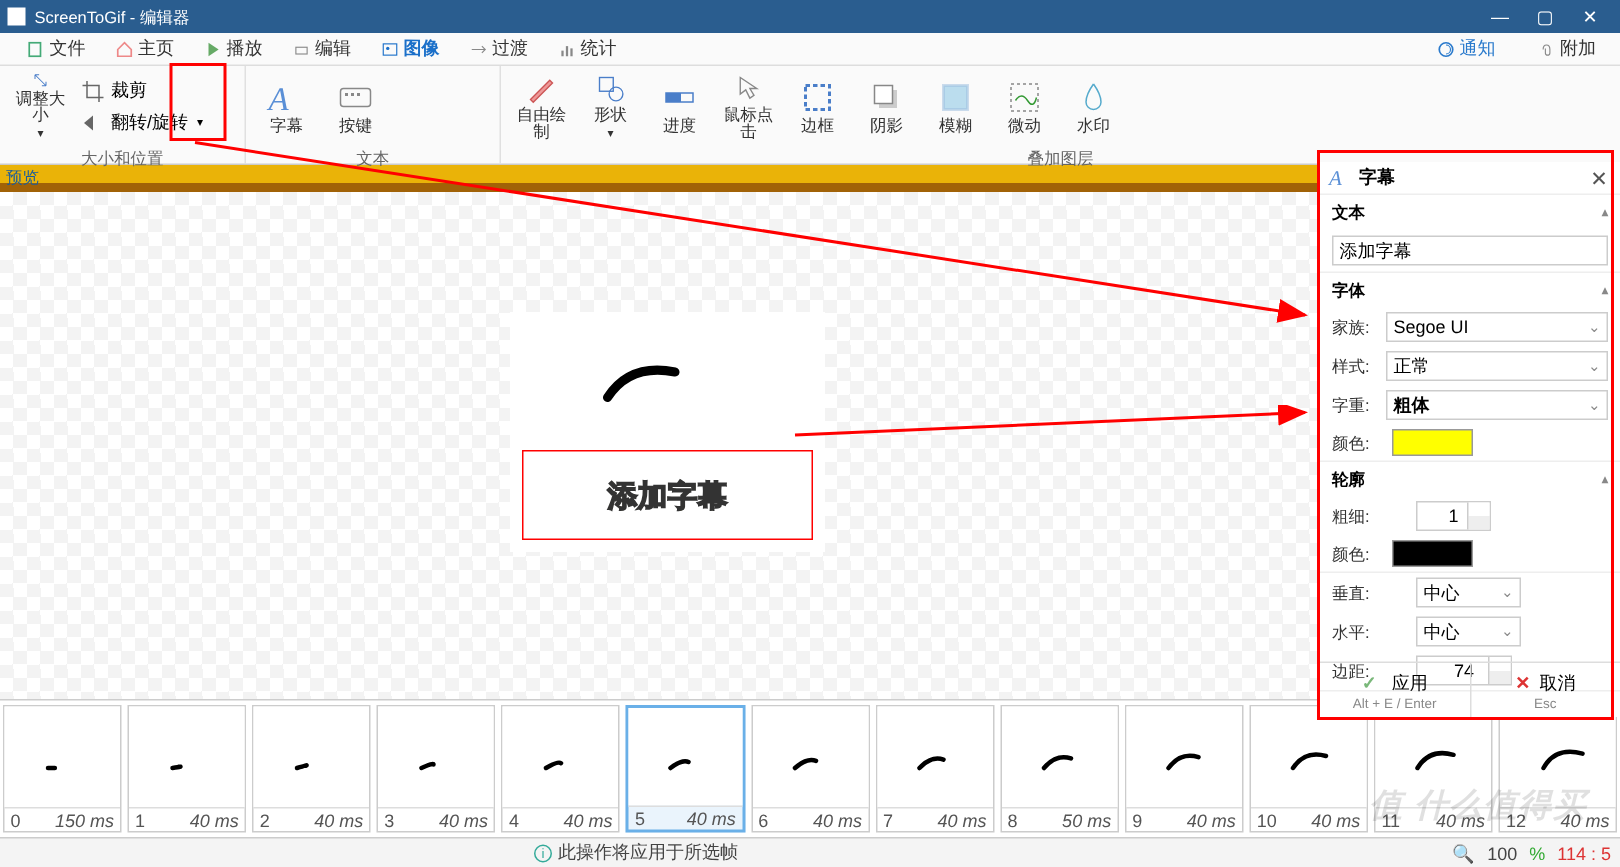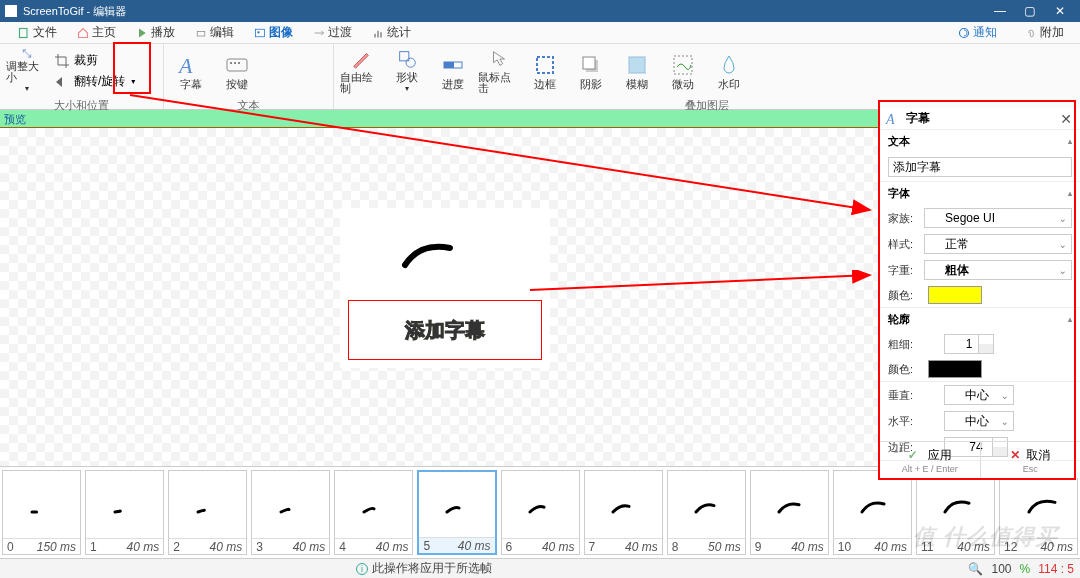--- a/index.html
+++ b/index.html
@@ -12,41 +12,41 @@
 .menu-item{padding:2px 10px;display:flex;align-items:center;gap:3px;color:#333}
 .menu-item svg{width:12px;height:12px}
 .menu-item.active{color:#1a6fc9;font-weight:600}
 .menu-right{margin-left:auto;display:flex;align-items:flex-start;gap:8px;padding-right:6px}
 .ribbon{height:66px;background:#fafafa;border-bottom:1px solid #ccc;display:flex;position:relative}
 .rgrp{display:flex;flex-direction:column;border-right:1px solid #e0e0e0}
 .grp-body{flex:1;display:flex;align-items:flex-start;padding:2px 4px}
 .grp-label{text-align:center;font-size:11px;color:#666;padding-bottom:1px}
 .btn-lg{display:flex;flex-direction:column;align-items:center;justify-content:center;width:46px;height:50px;padding:2px}
 .btn-lg svg,.btn-lg .ico{width:24px;height:24px;margin-bottom:2px}
-.btn-lg span{font-size:11px;color:#333;text-align:left;line-height:11px}
+.btn-lg span{font-size:11px;color:#333;text-align:center;line-height:11px}
 .btn-sm{display:flex;align-items:center;gap:4px;padding:2px 4px;min-width:60px}
 .btn-sm .ico{width:16px;height:16px;display:flex;align-items:center;justify-content:center}
 .btn-stack{display:flex;flex-direction:column}
 .redbox{position:absolute;border:2px solid red;pointer-events:none;z-index:50}
-.prev-head{height:18px;background:#86efac;border-bottom:1px solid #a16207;padding-left:4px;font-size:11px;color:#1a5d9c;line-height:18px}
+.prev-head{height:18px;background:#eab308;border-bottom:6px solid #a16207;padding-left:4px;font-size:11px;color:#1a5d9c;line-height:18px}
 .preview-area{position:absolute;top:128px;left:0;right:201px;bottom:112px;background:repeating-conic-gradient(#f3f3f3 0 25%,#fff 0 50%) 0 0/18px 18px}
 .canvas{position:absolute;left:340px;top:80px;width:210px;height:160px;background:#fff}
 .brush{position:absolute;left:60px;top:32px}
 .subtitle-demo{position:absolute;left:8px;bottom:8px;right:8px;height:60px;border:1px solid red;display:flex;align-items:center;justify-content:center;color:#e6d800;font-size:20px;font-weight:bold;-webkit-text-stroke:1px #333}
 .sidepanel{position:absolute;top:108px;right:0;width:201px;bottom:100px;background:#fff;border-left:1px solid #ccc;z-index:20}
 .sp-head{height:22px;display:flex;align-items:center;padding:0 6px;border-bottom:1px solid #eee}
 .sp-head .sico{width:14px;height:14px;margin-right:6px;color:#5a8fd6}
 .sp-head .t{flex:1;font-weight:600}
 .sp-close{width:16px;font-size:14px;text-align:center;color:#555}
 .sp-sec{border-bottom:1px solid #eee}
 .sp-lbl{font-weight:600;padding:4px 8px;font-size:11px;display:flex;align-items:center}
 .sp-lbl::after{content:"▴";margin-left:auto;font-size:8px;color:#888}
 .sp-row{display:flex;align-items:center;padding:3px 8px;gap:6px}
 .sp-row label{width:30px;font-size:11px;color:#333}
-.sp-row .val{flex:1;border:1px solid #ccc;height:20px;padding:0 20px;display:flex;align-items:center;font-size:11px;position:relative;background:#fff}
+.sp-row .val{flex:1;border:1px solid #ccc;height:20px;padding:0 4px;display:flex;align-items:center;font-size:11px;position:relative;background:#fff}
 .sp-row .val.dd::after{content:"⌄";position:absolute;right:4px;color:#888;font-size:10px}
 .sp-row .val.num{justify-content:center}
 .sp-row .val.num::after{content:"";position:absolute;right:0;top:0;bottom:0;width:14px;border-left:1px solid #ccc;background:linear-gradient(#fff 50%,#eee 50%)}
 .sp-row .color{width:54px;height:18px;border:1px solid #999;margin-left:4px}
 .sp-input-full{margin:4px 8px;border:1px solid #ccc;height:20px;padding:0 4px;font-size:11px;display:flex;align-items:center}
 .sp-btns{display:flex;position:absolute;bottom:0;left:0;right:0;border-top:1px solid #ddd}
 .sp-btns .b{flex:1;height:36px;display:flex;flex-direction:column;align-items:center;justify-content:center}
 .sp-btns .b:first-child{border-right:1px solid #ddd}
 .sp-btns .main{font-size:12px}
 .sp-btns .sub{font-size:9px;color:#888}

